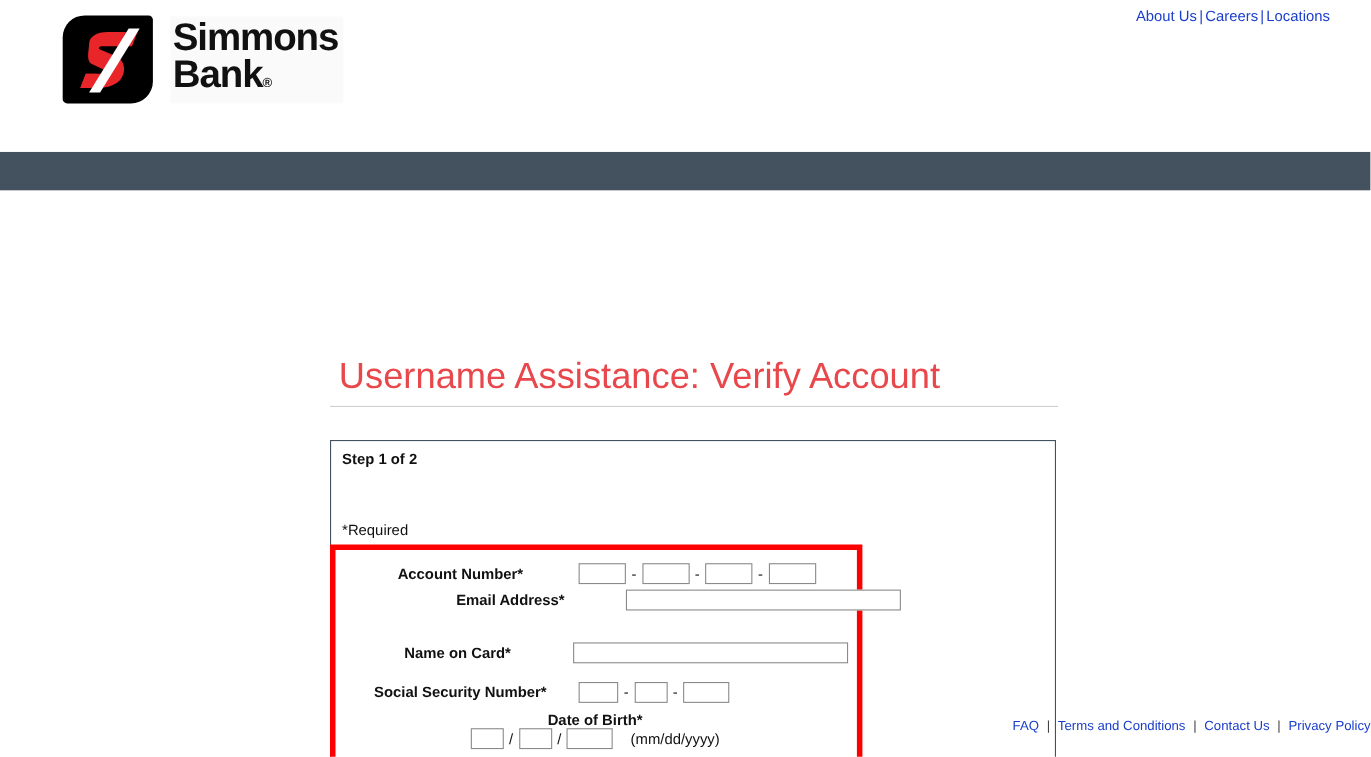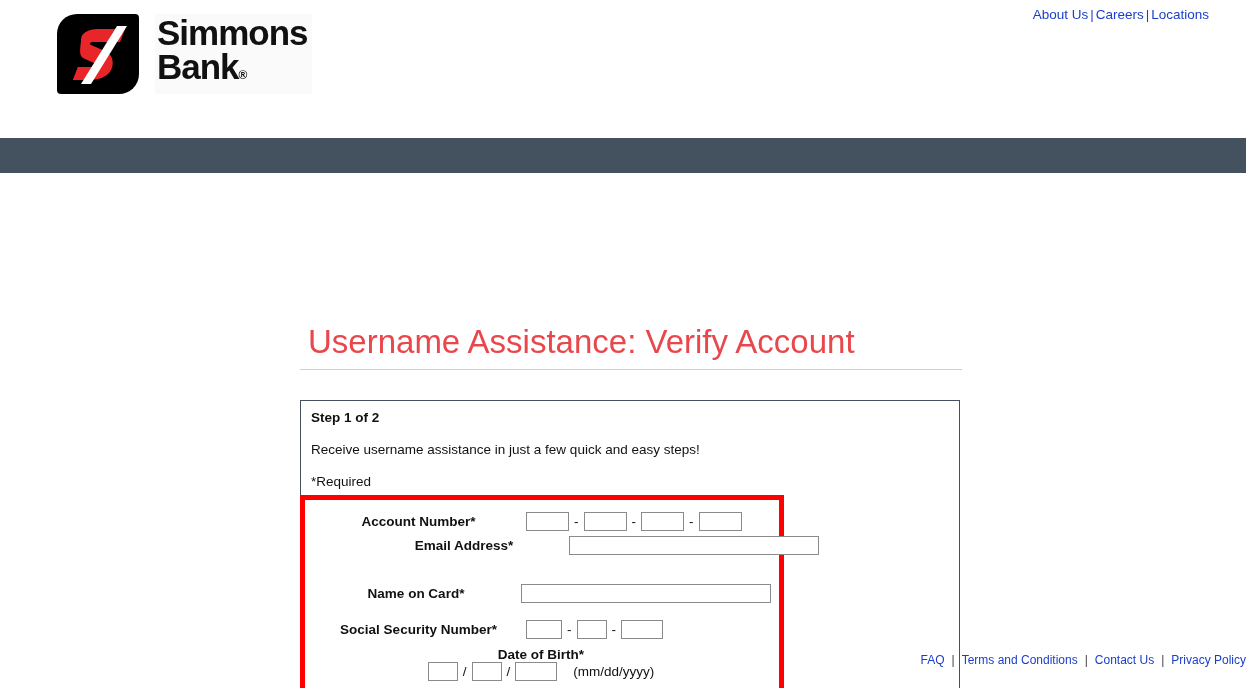--- a/index.html
+++ b/index.html
@@ -267,21 +267,20 @@
 <div id="navbar"></div>
 
 <div id="main">
 
   <h1 id="page-title">Username Assistance: Verify Account</h1>
   <div id="title-rule"></div>
 
   <div id="form-card">
 
     <div id="step-label">Step 1 of 2</div>
-    <div id="intro-text">Receive username assistance in just a few quick and easy steps!</div>
     <div id="required-note">*Required</div>
 
     <div id="field-highlight"></div>
 
     <div class="field-row" id="row-account">
       <div class="field-label">Account Number*</div>
       <div class="field-inputs">
         <input class="tb w-acct" type="text" value="" style="">
         <span class="sep-dash">-</span>
         <input class="tb w-acct" type="text" value="" style="">

